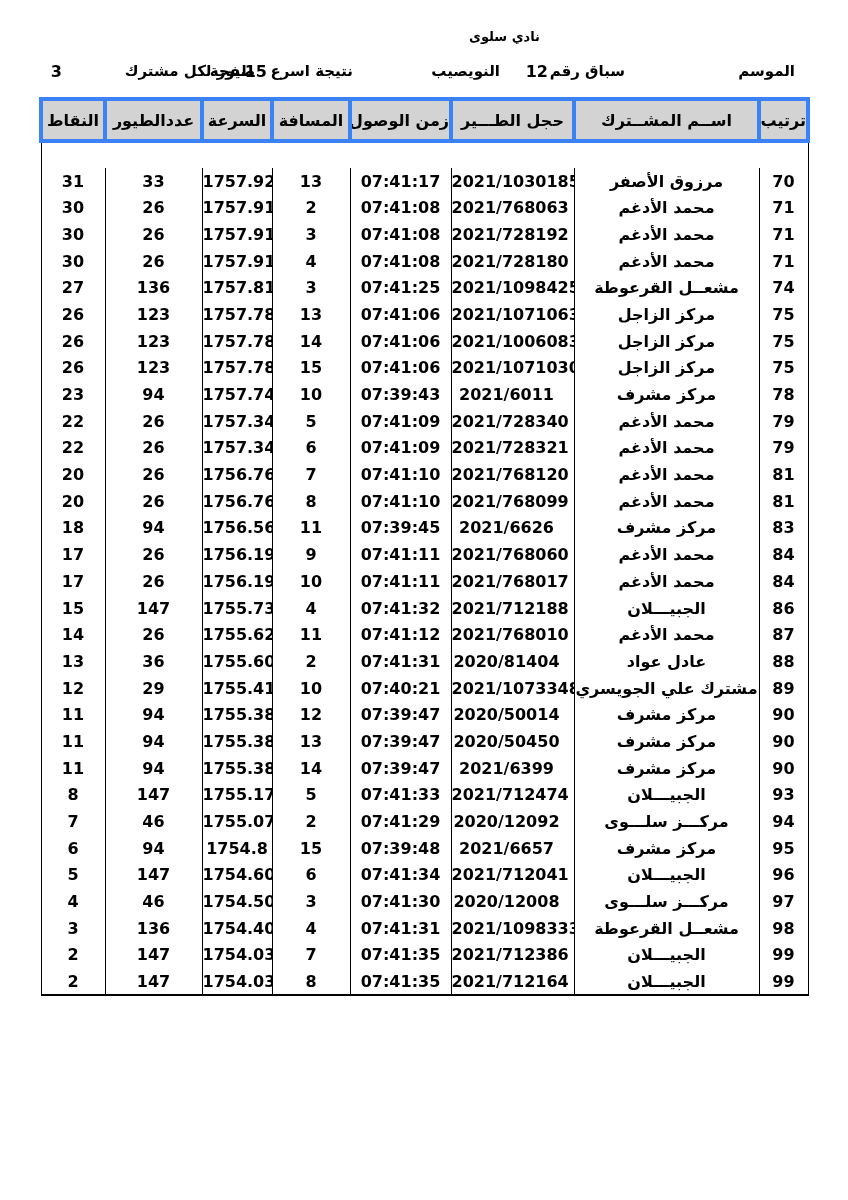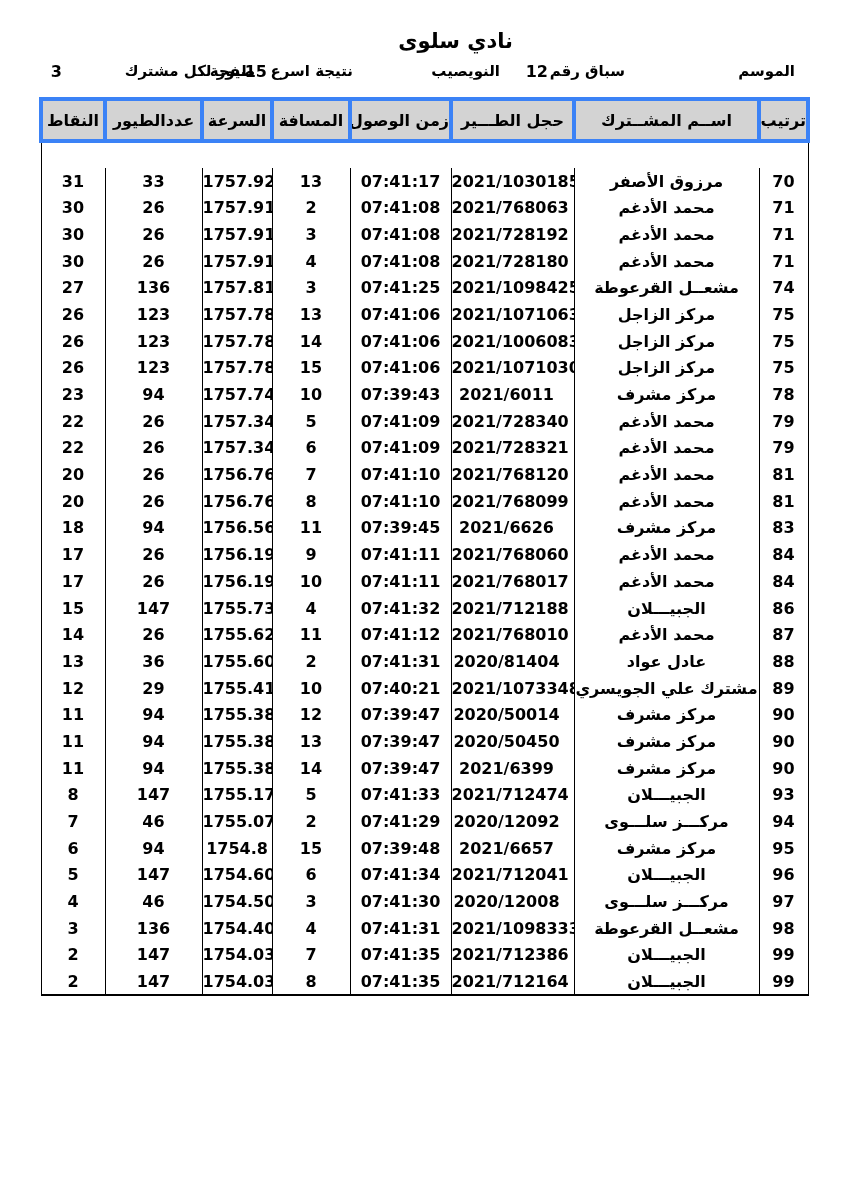--- a/index.html
+++ b/index.html
@@ -11,22 +11,22 @@
     position: relative;
     overflow: hidden;
   }
   .page {
     position: absolute; inset: 0;
     background: #fff;
     direction: rtl;
   }
   
   .doc-title {
-    position: absolute; top: 29px; right: 335px;
-    font-size: 21px; font-weight: bold; white-space: nowrap;
+    position: absolute; top: 29px; right: 308px;
+    font-size: 13px; font-weight: bold; white-space: nowrap;
   }
   .meta-line {
     position: absolute; top: 62px; left: 0; right: 0; height: 22px;
     font-size: 15px; font-weight: bold;
   }
   .meta-line span { position: absolute; top: 0; white-space: nowrap; }
   .m-season-label   { right: 53px;  }
   .m-season-value   { right: 126px; font-size: 16px; margin-top: 48px; }
   .m-race-label     { right: 223px; }
   .m-race-number    { right: 300px; font-size: 16px; }

